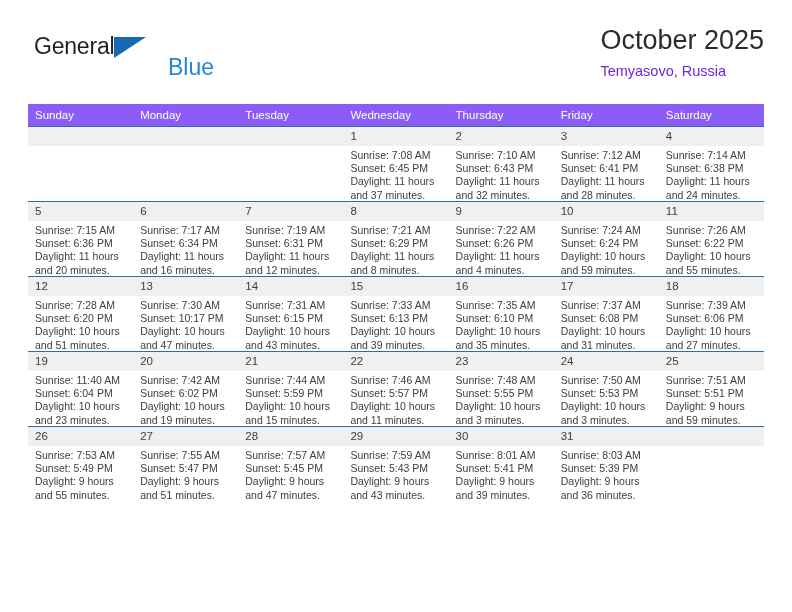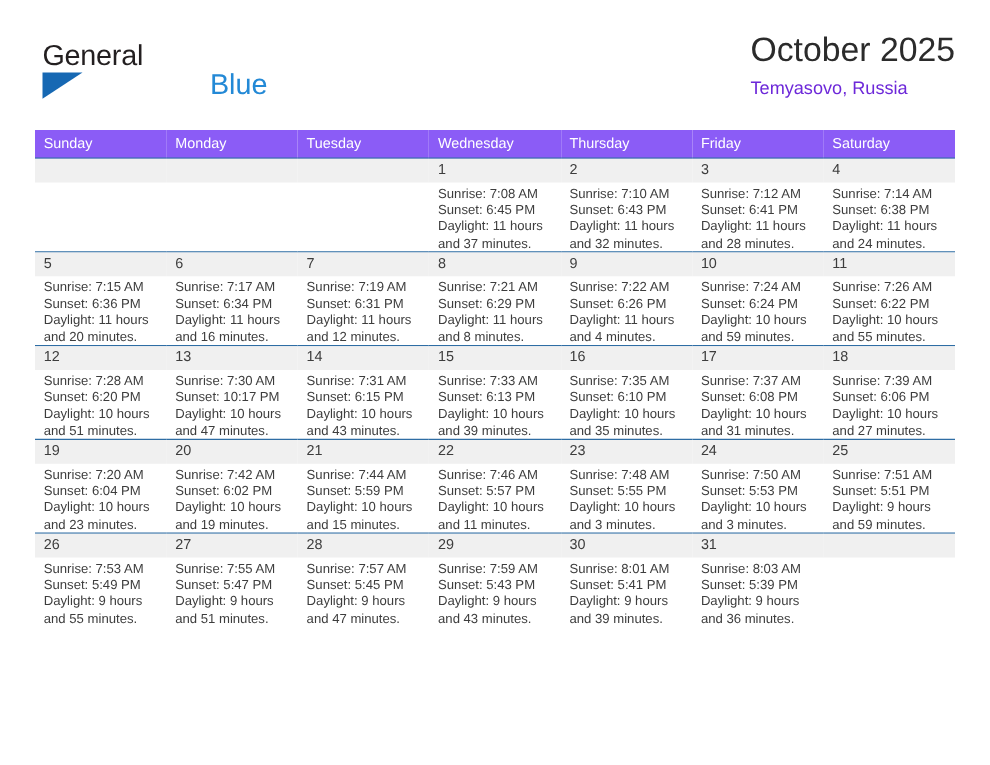--- a/index.html
+++ b/index.html
@@ -34,22 +34,21 @@
     position: absolute;
     left: 6px;
     top: 8px;
     width: 180px;
     height: 56px;
   }
   .brand-row1 {
     position: relative;
     height: 26px;
     display: flex;
-    align-items: flex-start;
-    flex-direction: column;
+    align-items: flex-end;
   }
   .brand-general {
     font-size: 23px;
     letter-spacing: -0.2px;
     color: #231f20;
     line-height: 24px;
     font-family: "Liberation Sans", sans-serif;
   }
   .brand-triangle {
     width: 0;
@@ -402,21 +401,21 @@
                 <div>and 27 minutes.</div>
               </div>
             </div>
           </td>
         </tr>
         <tr class="week-row">
           <td>
             <div class="cell-inner">
               <span class="daynum">19</span>
               <div class="details">
-                <div>Sunrise: 7:20 AM</div>
+                <div>Sunrise: 11:40 AM</div>
                 <div>Sunset: 6:04 PM</div>
                 <div>Daylight: 10 hours</div>
                 <div>and 23 minutes.</div>
               </div>
             </div>
           </td>
           <td>
             <div class="cell-inner">
               <span class="daynum">20</span>
               <div class="details">

